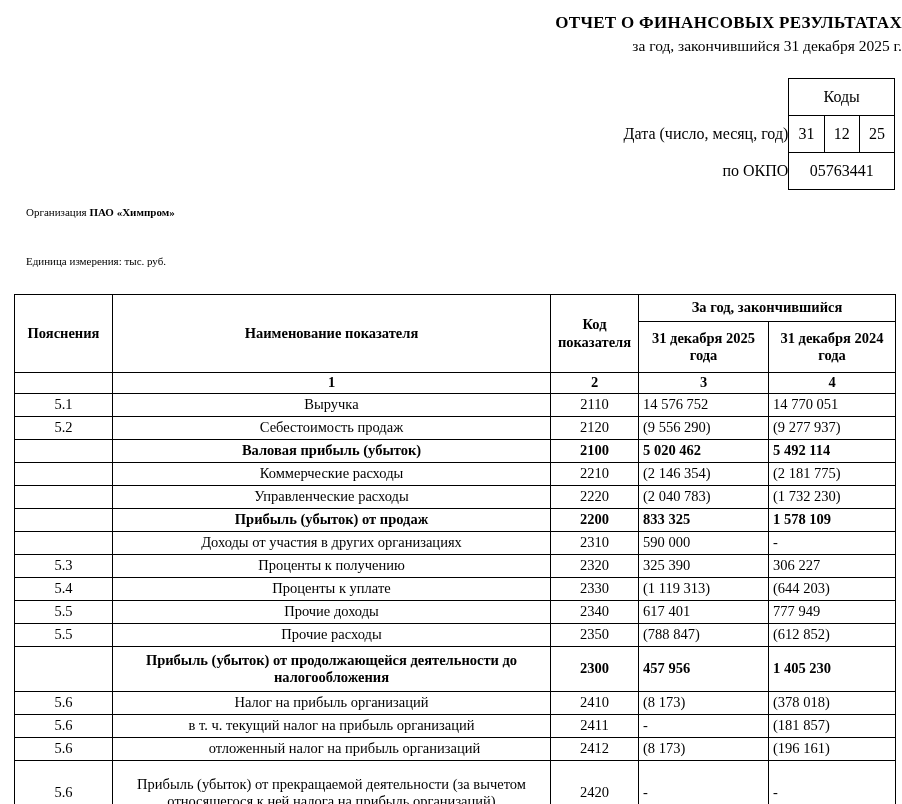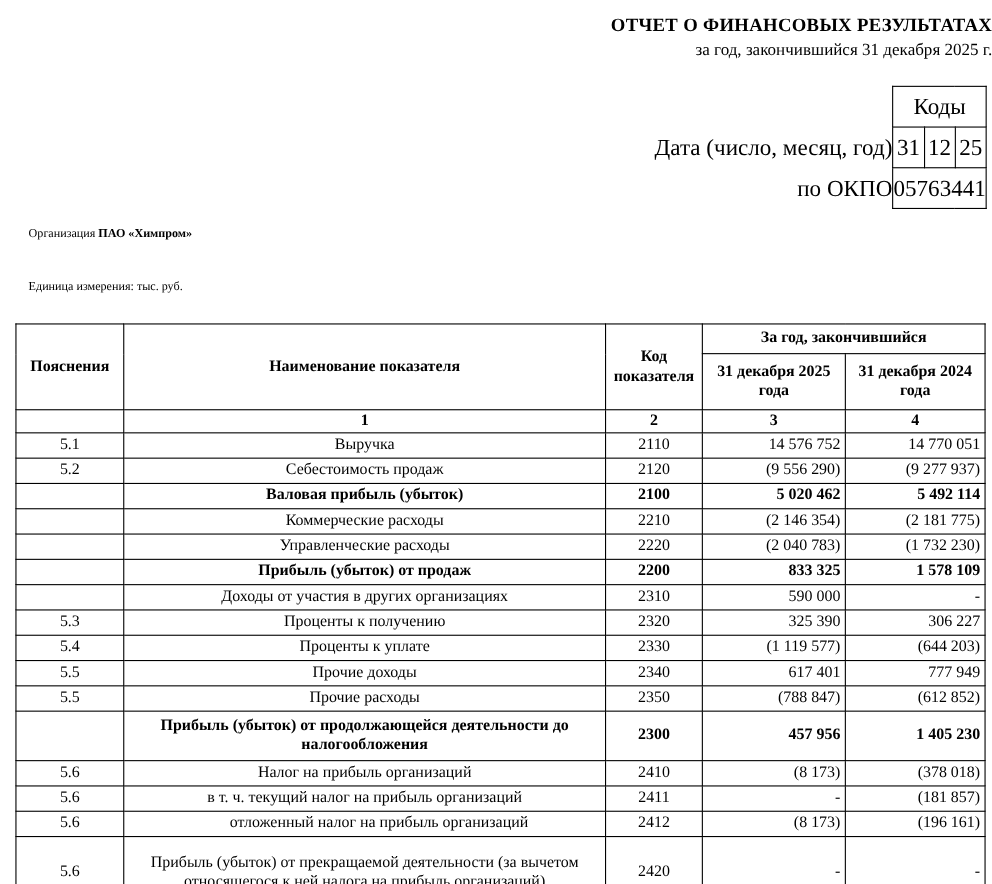--- a/index.html
+++ b/index.html
@@ -38,21 +38,21 @@
   
   .codes-wrap {
     position: absolute;
     top: 78px;
     right: 7px;
     width: 300px;
   }
   table.codes {
     border-collapse: collapse;
     width: 100%;
-    font-size: 21px;
+    font-size: 16px;
   }
   table.codes td {
     padding: 0;
     height: 36px;
     vertical-align: middle;
   }
   td.code-label {
     border: none;
     text-align: right;
     padding-right: 8px;
@@ -140,21 +140,20 @@
     text-align: center;
     padding-left: 7px;
     font-size: 14.5px;
   }
   td.name.indent { padding-left: 30px; margin-top: 40px; }
   td.code {
     text-align: center;
     font-size: 14.5px;
   }
   td.val {
-    text-align: right;
     padding-right: 9px;
     font-size: 14.5px;
   }
   tr.data-row > td { height: 22px; }
   tr.tall2 > td { height: 44px; }
   tr.tall3 > td { height: 64px; }
   .b { font-weight: bold; }
 </style>
 </head>
 <body>
@@ -273,21 +272,21 @@
           <td class="expl">5.3</td>
           <td class="name">Проценты к получению</td>
           <td class="code">2320</td>
           <td class="val">325 390</td>
           <td class="val">306 227</td>
         </tr>
         <tr class="data-row">
           <td class="expl">5.4</td>
           <td class="name">Проценты к уплате</td>
           <td class="code">2330</td>
-          <td class="val">(1 119 577)</td>
+          <td class="val">(1 119 313)</td>
           <td class="val">(644 203)</td>
         </tr>
         <tr class="data-row">
           <td class="expl">5.5</td>
           <td class="name">Прочие доходы</td>
           <td class="code">2340</td>
           <td class="val">617 401</td>
           <td class="val">777 949</td>
         </tr>
         <tr class="data-row">

